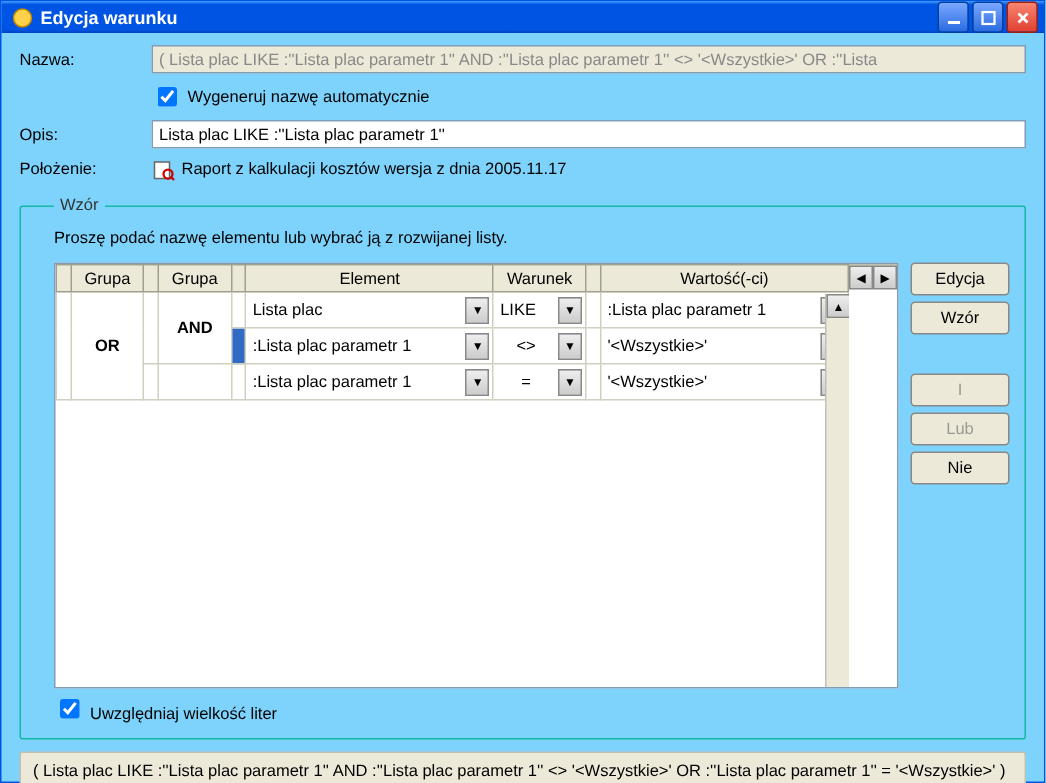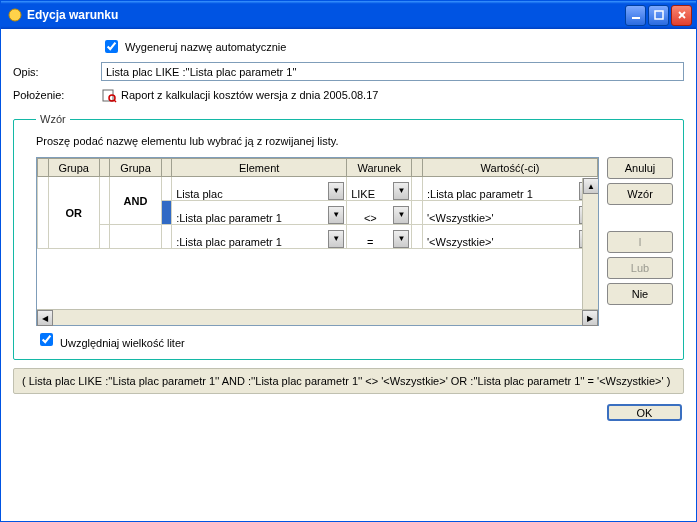--- a/index.html
+++ b/index.html
@@ -9,21 +9,21 @@
     font-size: 11px;
     background: #ece9d8;
     width: 697px;
     height: 522px;
     overflow: hidden;
   }
   .window {
     width: 697px;
     height: 522px;
     border: 1px solid #0054e3;
-    background: #ffffff;
+    background: #7dd3fc;
     display: flex;
     flex-direction: column;
     position: relative;
   }
   .titlebar {
     height: 28px;
     background: linear-gradient(to bottom, #3a95ff 0%, #0054e3 10%, #0054e3 90%, #0040c0 100%);
     display: flex;
     align-items: center;
     padding: 0 4px 0 6px;
@@ -78,23 +78,23 @@
   .prompt { margin: 4px 0 10px 0; }
   .pattern-area {
     display: flex;
     gap: 8px;
     align-items: flex-start;
   }
   .table-wrap {
     flex: 1;
     border: 1px solid #7f9db9;
     background: #fff;
-    height: 169px;
-    display: flex;
-    flex-direction: column;
+    height: 284px;
+    display: flex;
+    flex-direction: row;
     position: relative;
   }
   .grid {
     flex: 1;
     overflow: hidden;
     position: relative;
   }
   table.cond {
     border-collapse: collapse;
     width: 100%;
@@ -111,21 +111,21 @@
   table.cond td {
     border: 1px solid #d0d0c0;
     padding: 0;
     height: 24px;
     vertical-align: middle;
     text-align: center;
     background: #fff;
   }
   .cell-select {
     display: flex;
-    align-items: flex-end;
+    align-items: center;
     height: 22px;
     background: #fff;
   }
   .cell-select .val { flex: 1; padding: 0 4px; text-align: left; white-space: nowrap; overflow: hidden; }
   .dd-btn {
     width: 16px; height: 18px;
     background: linear-gradient(to bottom, #eee, #ccc);
     border: 1px solid #888;
     display: flex; align-items: center; justify-content: center;
     margin: 0 2px 0 0;
@@ -236,20 +236,26 @@
         <svg width="10" height="10">
             <line x1="2" y1="2" x2="8" y2="8" stroke="#fff" stroke-width="1.8"></line>
             <line x1="8" y1="2" x2="2" y2="8" stroke="#fff" stroke-width="1.8"></line>
           </svg>
       </div>
     </div>
   </div>
 
   <div class="content">
 
+    <div class="form-row">
+      <div class="form-label">Nazwa:</div>
+      <div class="form-field">
+        <input class="text-input" disabled="" value="( Lista plac LIKE :''Lista plac parametr 1'' AND :''Lista plac parametr 1'' &lt;&gt; '&lt;Wszystkie&gt;' OR :''Lista" style="">
+      </div>
+    </div>
 
     <div class="form-row">
       <div class="form-label"></div>
       <div class="form-field checkbox-row">
         <input type="checkbox" checked="" style="">
         <span>Wygeneruj nazwę automatycznie</span>
       </div>
     </div>
 
     <div class="form-row">
@@ -262,21 +268,21 @@
     <div class="form-row">
       <div class="form-label">Położenie:</div>
       <div class="form-field">
         <span class="loc-icon">
           <svg width="16" height="16" viewBox="0 0 16 16">
             <rect x="2" y="3" width="10" height="11" fill="#fff" stroke="#666"></rect>
             <circle cx="11" cy="11" r="3" fill="none" stroke="#c00" stroke-width="1.5"></circle>
             <line x1="13" y1="13" x2="15" y2="15" stroke="#c00" stroke-width="1.5"></line>
           </svg>
         </span>
-        <span>Raport z kalkulacji kosztów wersja z dnia 2005.08.17</span>
+        <span>Raport z kalkulacji kosztów wersja z dnia 2005.11.17</span>
       </div>
     </div>
 
     <fieldset>
       <legend>Wzór</legend>
       <div class="prompt">Proszę podać nazwę elementu lub wybrać ją z rozwijanej listy.</div>
 
       <div class="pattern-area">
         <div class="table-wrap">
           <div class="grid">
@@ -385,21 +391,21 @@
             </div>
           </div>
           <div class="hscroll">
             <div class="arrow">◀</div>
             <div class="track"></div>
             <div class="arrow">▶</div>
           </div>
         </div>
 
         <div class="side-btns">
-          <button class="btn">Anuluj</button>
+          <button class="btn">Edycja</button>
           <button class="btn">Wzór</button>
           <div style="height:18px"></div>
           <button class="btn" disabled="">I</button>
           <button class="btn" disabled="">Lub</button>
           <button class="btn">Nie</button>
         </div>
       </div>
 
       <div class="case-row">
         <input type="checkbox" checked="" style="">

